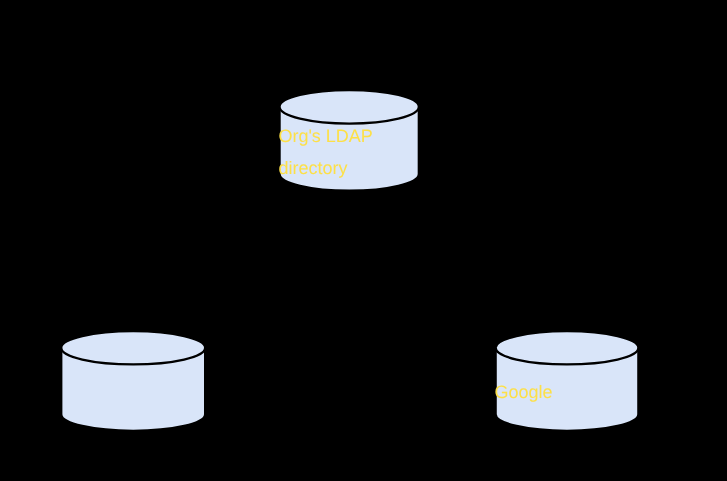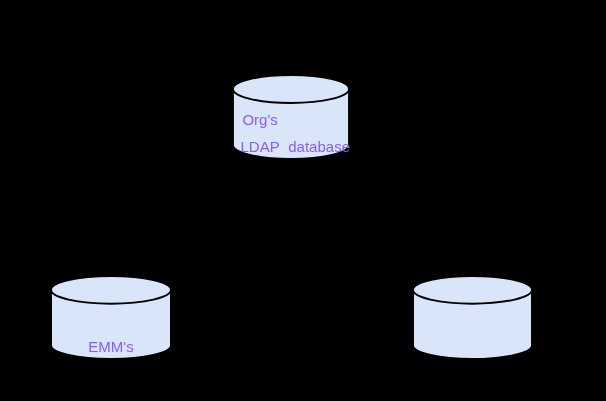--- a/index.html
+++ b/index.html
@@ -27,65 +27,67 @@
     top: 0;
     display: block;
   }
   .cyl-label {
     position: absolute;
     left: 0;
     right: 0;
     top: 20px;
     bottom: 0;
     display: flex;
-    flex-direction: row;
+    flex-direction: column;
     justify-content: center;
-    align-items: flex-end;
+    align-items: flex-start;
     text-align: center;
     font-size: 15px;
     line-height: 27px;
-    color: #8b5cf6;
+    color: #fde047;
     pointer-events: none;
   }
   #cyl-ldap   { left: 232px; top: 74px;  width: 118px; height: 86px; }
   #cyl-emm    { left: 50px;  top: 275px; width: 122px; height: 85px; }
   #cyl-google { left: 412px; top: 275px; width: 121px; height: 85px; }
 </style>
 </head>
 <body style="background: rgb(0, 0, 0);">
 
 <div class="canvas">
 
   <div class="cylinder" id="cyl-ldap">
     <svg width="118" height="86" viewBox="0 0 122 86" preserveAspectRatio="none">
       <path d="M 1 15 L 1 71 A 60 14 0 0 0 121 71 L 121 15" stroke-width="2" stroke-linejoin="round" fill="#d9e5f9"></path>
       <path d="M 1 15 L 1 71 A 60 14 0 0 0 121 71 L 121 15" fill="none" stroke-width="2" stroke="#000000"></path>
       <ellipse cx="61" cy="15" rx="60" ry="14" stroke-width="2" fill="#d9e5f9"></ellipse>
       <ellipse cx="61" cy="15" rx="60" ry="14" fill="none" stroke-width="2" stroke="#000000"></ellipse>
     </svg>
     <div class="cyl-label">
       <span>Org's LDAP</span>
-      <span>database</span>
+      <span>directory</span>
     </div>
   </div>
 
   <div class="cylinder" id="cyl-emm">
     <svg width="122" height="85" viewBox="0 0 122 86" preserveAspectRatio="none">
       <path d="M 1 15 L 1 71 A 60 14 0 0 0 121 71 L 121 15" stroke-width="2" stroke-linejoin="round" fill="#d9e5f9"></path>
       <path d="M 1 15 L 1 71 A 60 14 0 0 0 121 71 L 121 15" fill="none" stroke-width="2" stroke="#000000"></path>
       <ellipse cx="61" cy="15" rx="60" ry="14" stroke-width="2" fill="#d9e5f9"></ellipse>
       <ellipse cx="61" cy="15" rx="60" ry="14" fill="none" stroke-width="2" stroke="#000000"></ellipse>
     </svg>
     <div class="cyl-label">
-      <span>EMM's</span>
     </div>
   </div>
 
   <div class="cylinder" id="cyl-google">
     <svg width="121" height="85" viewBox="0 0 122 86" preserveAspectRatio="none">
       <path d="M 1 15 L 1 71 A 60 14 0 0 0 121 71 L 121 15" stroke-width="2" stroke-linejoin="round" fill="#d9e5f9"></path>
       <path d="M 1 15 L 1 71 A 60 14 0 0 0 121 71 L 121 15" fill="none" stroke-width="2" stroke="#000000"></path>
       <ellipse cx="61" cy="15" rx="60" ry="14" stroke-width="2" fill="#d9e5f9"></ellipse>
       <ellipse cx="61" cy="15" rx="60" ry="14" fill="none" stroke-width="2" stroke="#000000"></ellipse>
     </svg>
+    <div class="cyl-label">
+      <span>Google</span>
+    </div>
   </div>
 
 </div>
 
 </body></html>

